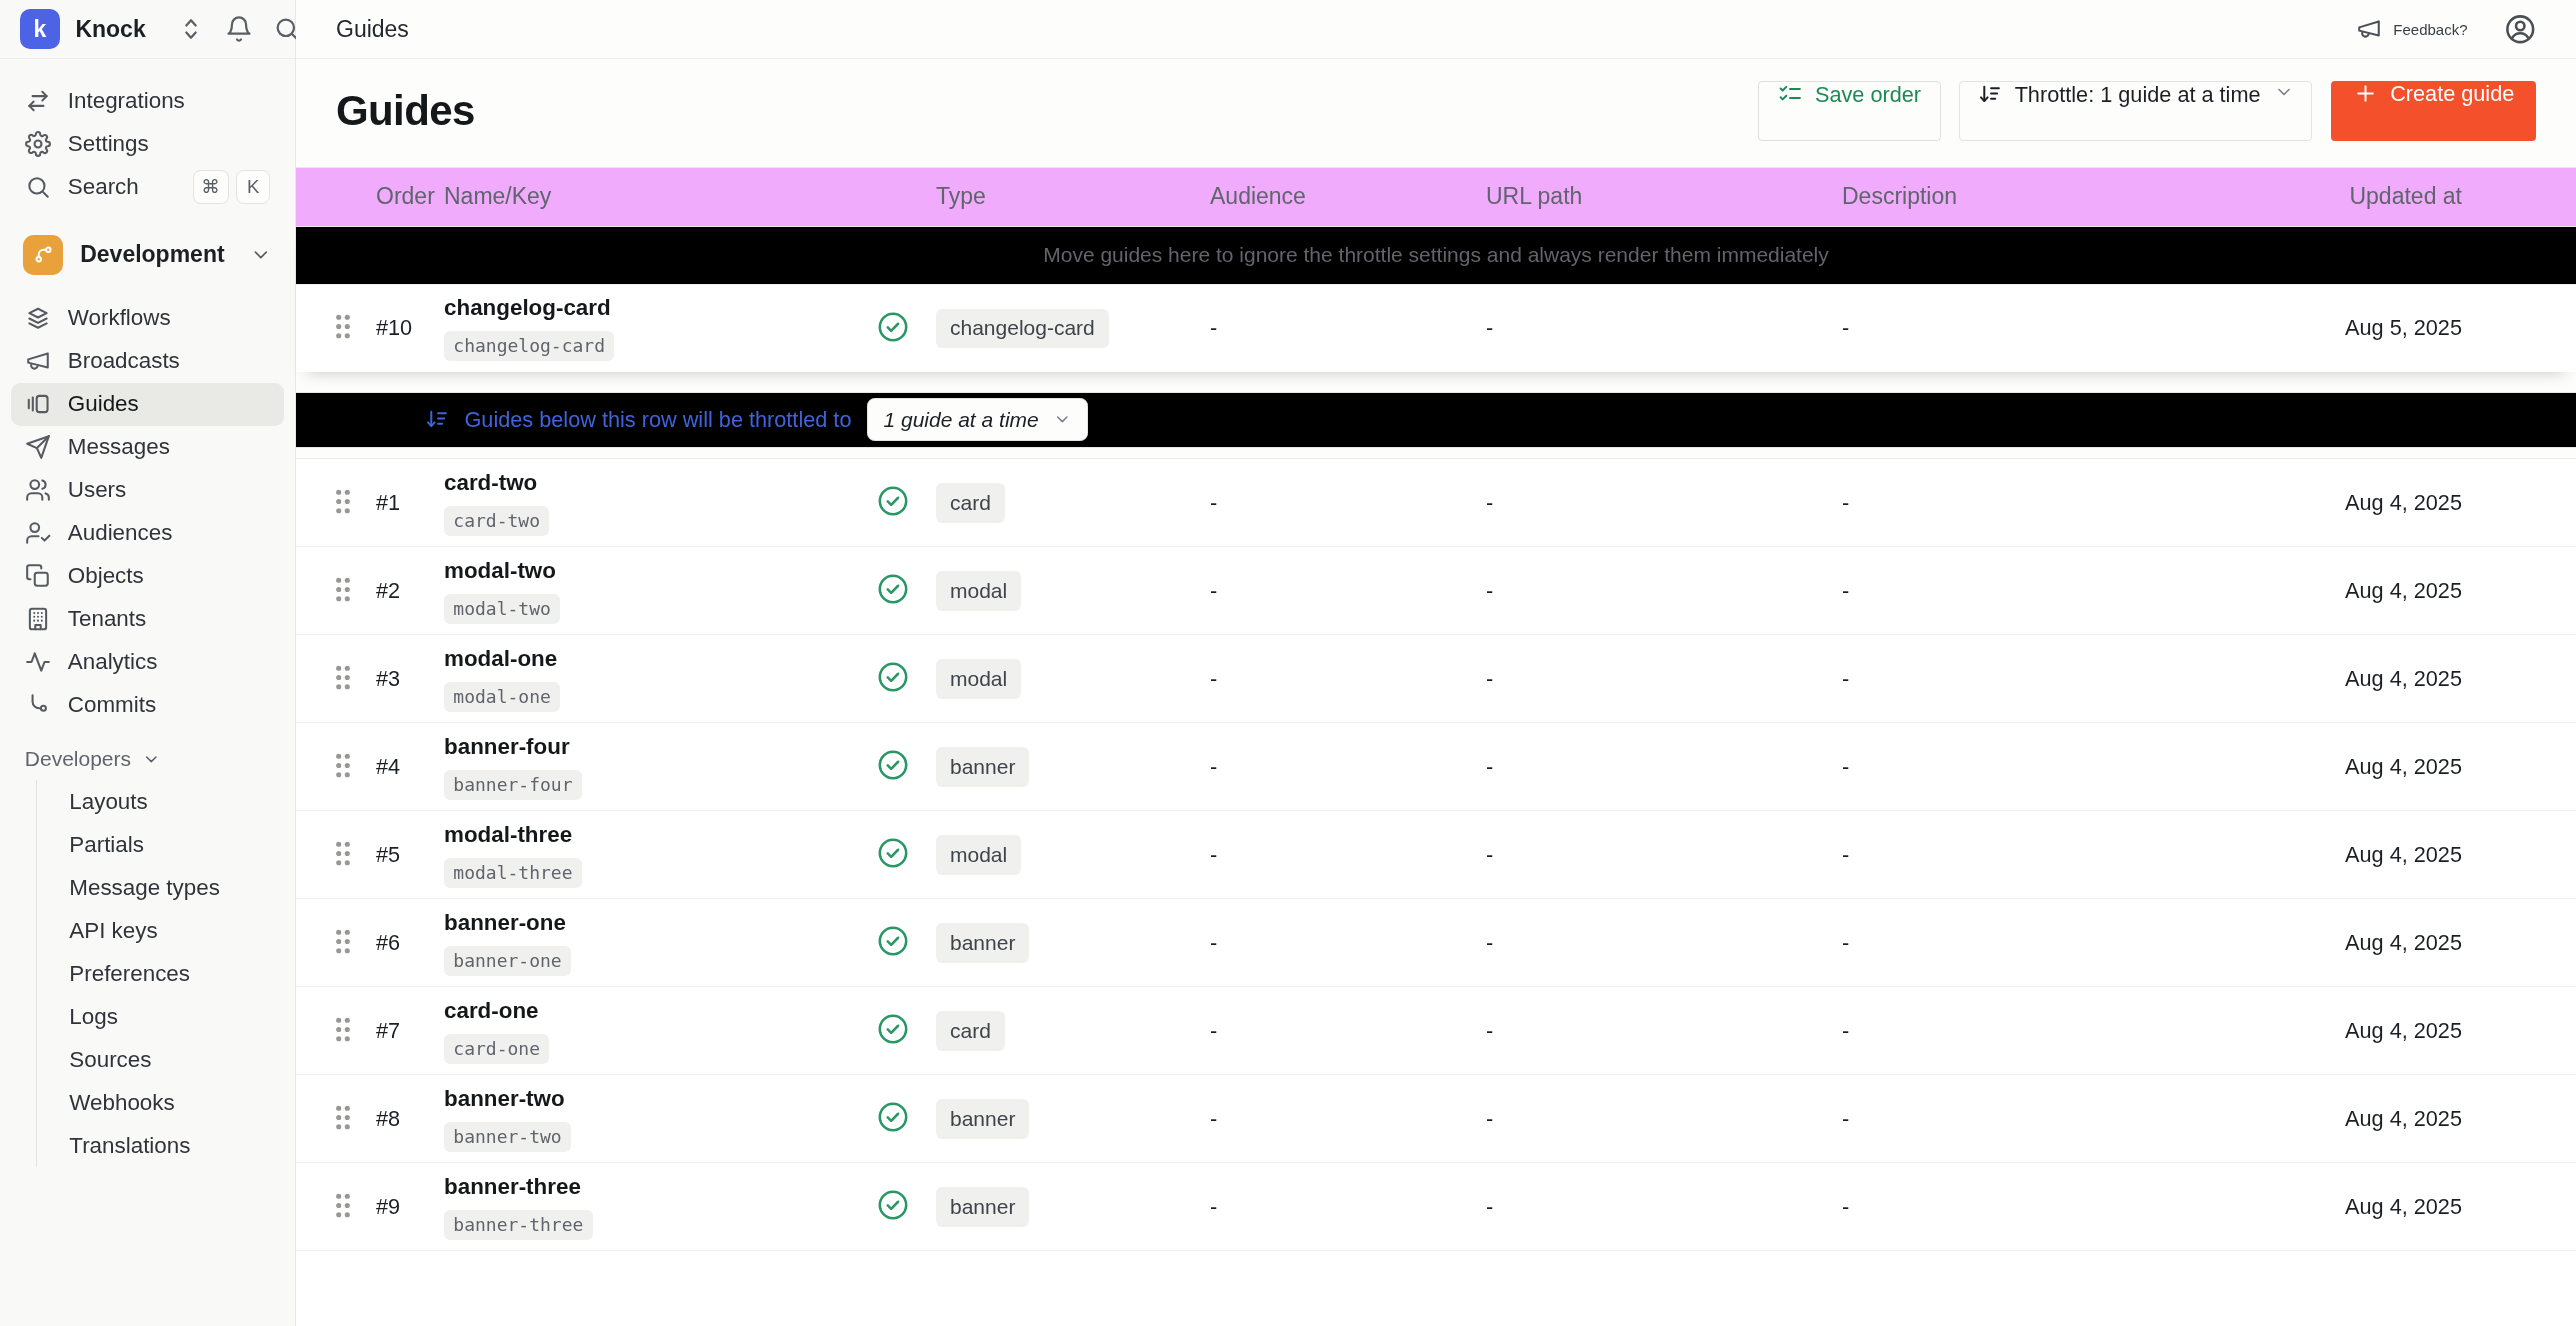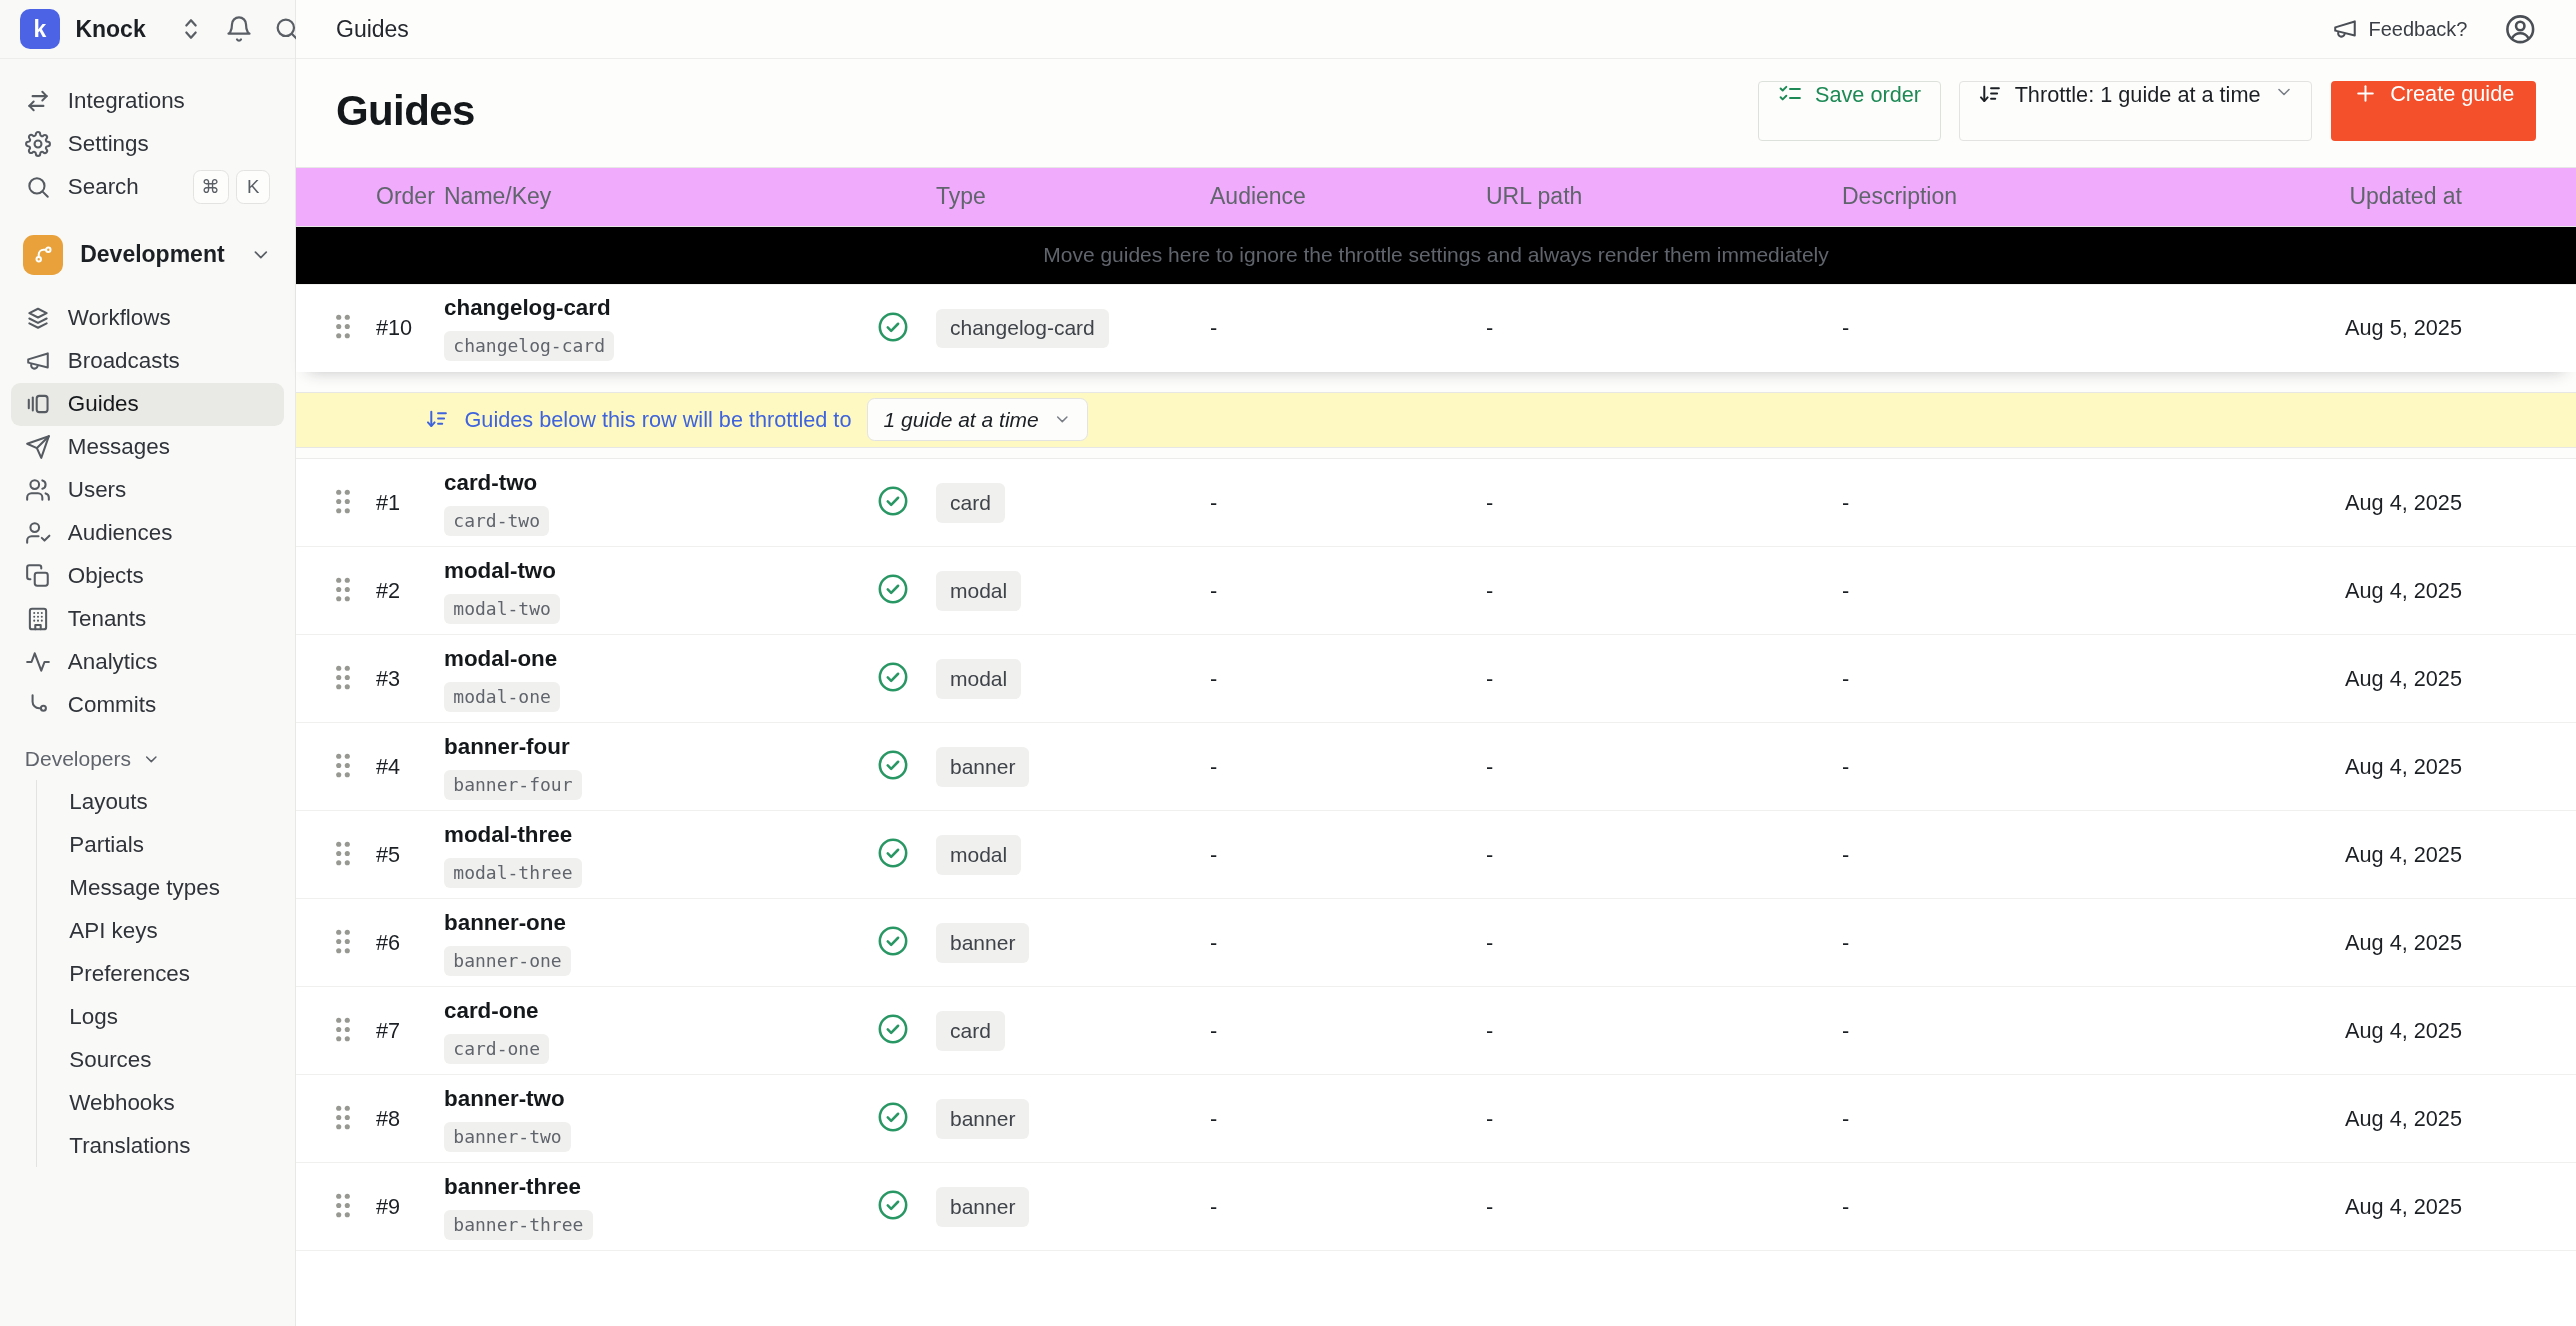--- a/index.html
+++ b/index.html
@@ -35,21 +35,21 @@
 
   .section-label { display:flex; align-items:center; gap:10.8px; height:43px; padding:0 14px; font-size:21px; color:#60646C; margin-top:10.8px; cursor:pointer; }
   .sub-list { border-left:1.5px solid #E3E3E1; margin-left:25px; }
   .sub-item { height:43px; display:flex; align-items:center; padding-left:32.5px; font-size:22.4px; color:#30343A; cursor:pointer; }
 
   
   .main { flex:1; display:flex; flex-direction:column; min-width:0; background:#FDFDFC; }
   .topbar { height:59px; min-height:59px; display:flex; align-items:center; padding:0 40px; border-bottom:1.5px solid #EDEDEB; }
   .breadcrumb { font-size:23px; color:#24282E; }
   .topbar-right { margin-left:auto; display:flex; align-items:center; gap:36px; }
-  .feedback { display:flex; align-items:center; gap:10.8px; font-size:20px; color:#3A3E45; cursor:pointer; }
+  .feedback { display:flex; align-items:center; gap:10.8px; font-size:15px; color:#3A3E45; cursor:pointer; }
   .feedback .ic { width:26px; height:26px; color:#4A4E55; }
   .avatar { display:flex; cursor:pointer; }
   .avatar .ic { width:32.5px; height:32.5px; color:#4A4E55; }
 
   .page-header { display:flex; align-items:center; justify-content:space-between; padding:21.7px 40px 26px; }
   .h1 { font-size:42px; font-weight:700; letter-spacing:-0.6px; color:#15181B; }
   .actions { display:flex; align-items:center; gap:18.6px; }
   .btn { display:flex; gap:12.4px; height:60px; border-radius:4px; font-size:21.7px; border:none; cursor:pointer; font-family:inherit; }
   .btn .ic { width:25px; height:25px; }
   .btn-save { border:1.5px solid #DDE1DC; background:#FDFDFC; color:#1D8A56; padding:0 18.6px; font-weight:500; }
@@ -65,21 +65,21 @@
 
   .section-a { background:#000000; box-shadow:0 12.4px 15.5px -12.4px rgba(28,32,36,.28); position:relative; z-index:1; }
   .drop-msg { height:57px; display:flex; align-items:center; justify-content:center; font-size:21px; color:#60646C; }
   .row { height:88px; padding:0 37px; background:#FFFFFF; cursor:pointer; }
   .section-a .row { border-top:1.5px solid #F1F1EF; }
   .section-b .row { border-bottom:1.5px solid #F0F0EE; }
 
   .gap-a { height:20px; }
   .gap-b { height:10.8px; }
 
-  .divider-row { height:56px; min-height:56px; background:#fef9c3; border-top:1.5px solid #E7E7E5; border-bottom:1.5px solid #E7E7E5; display:flex; align-items:center; padding-left:128px; }
+  .divider-row { height:56px; min-height:56px; background:#000000; border-top:1.5px solid #E7E7E5; border-bottom:1.5px solid #E7E7E5; display:flex; align-items:center; padding-left:128px; }
   .divider-link { display:flex; align-items:center; gap:15.5px; color:#3E63DD; font-size:21.7px; cursor:pointer; }
   .divider-link .ic { width:25px; height:25px; }
   .divider-dd { display:flex; align-items:center; gap:14px; height:43px; padding:0 15.5px; border:1.5px solid #E3E3E1; border-radius:7.7px; background:#FDFDFC; font-size:21px; color:#1C2024; margin-left:15.5px; cursor:pointer;font-style:italic; }
   .divider-dd .chev { width:18.6px; height:18.6px; color:#7A7E86; }
 
   .section-b { background:#FFFFFF; flex:1; border-top:1.5px solid #ECECEA; }
 
   .dots { width:20px; height:29px; color:#989892; }
   .cell-order { font-size:21.7px; color:#1C2024; }
   .name { font-size:22.4px; font-weight:600; color:#15181B; margin-bottom:9.3px; }

